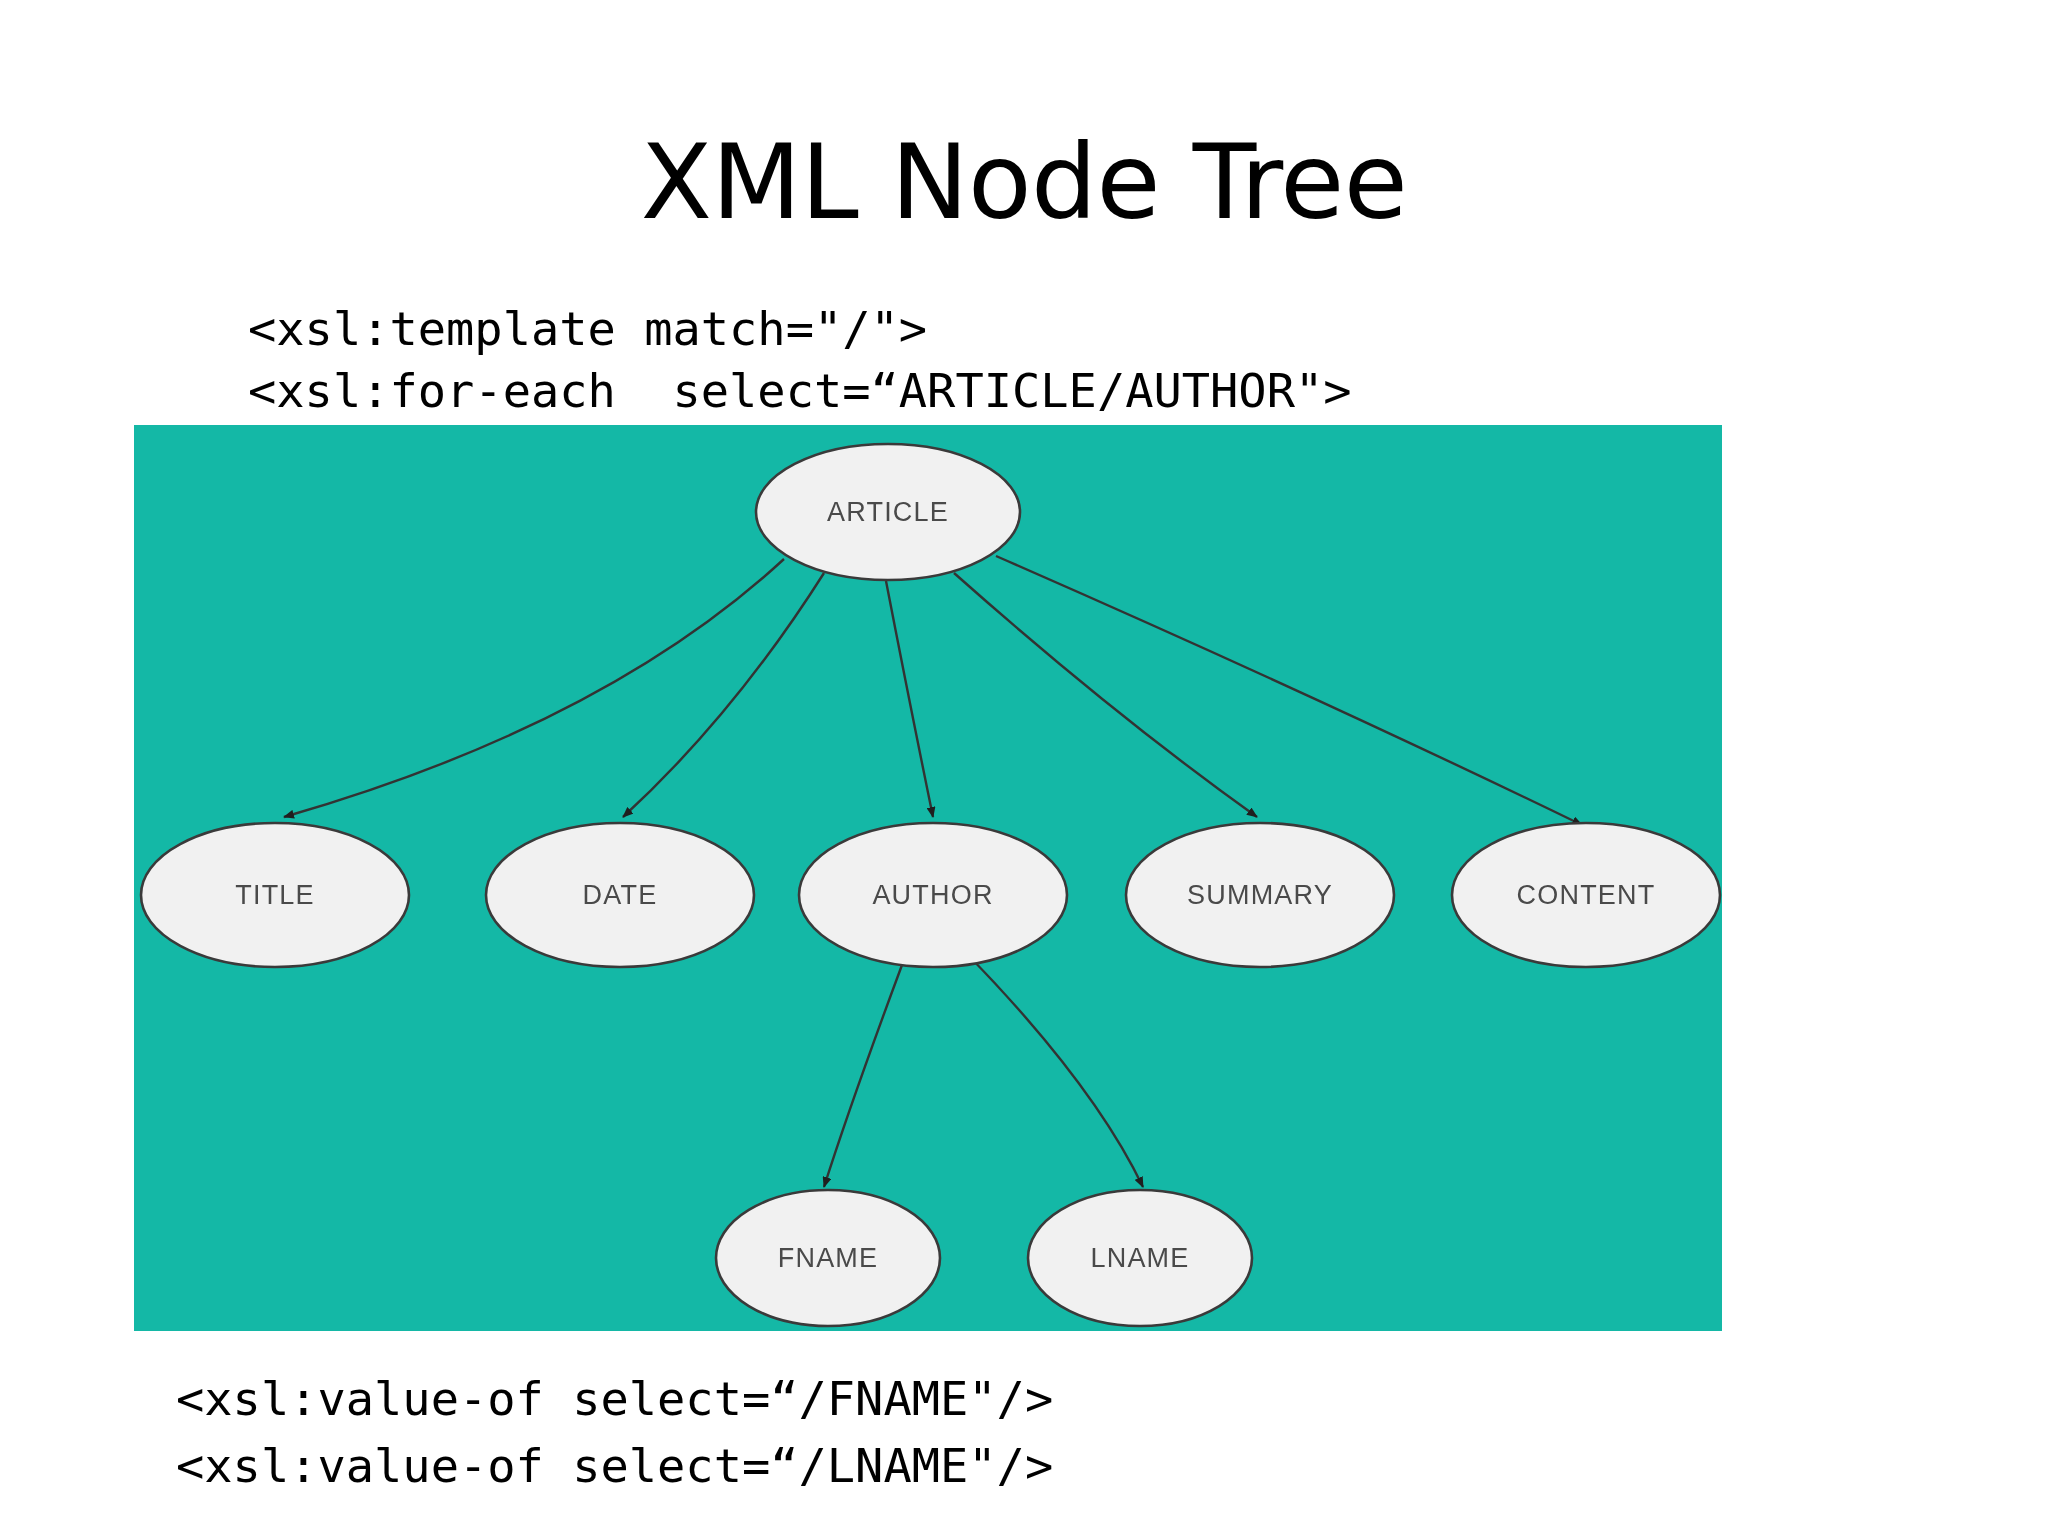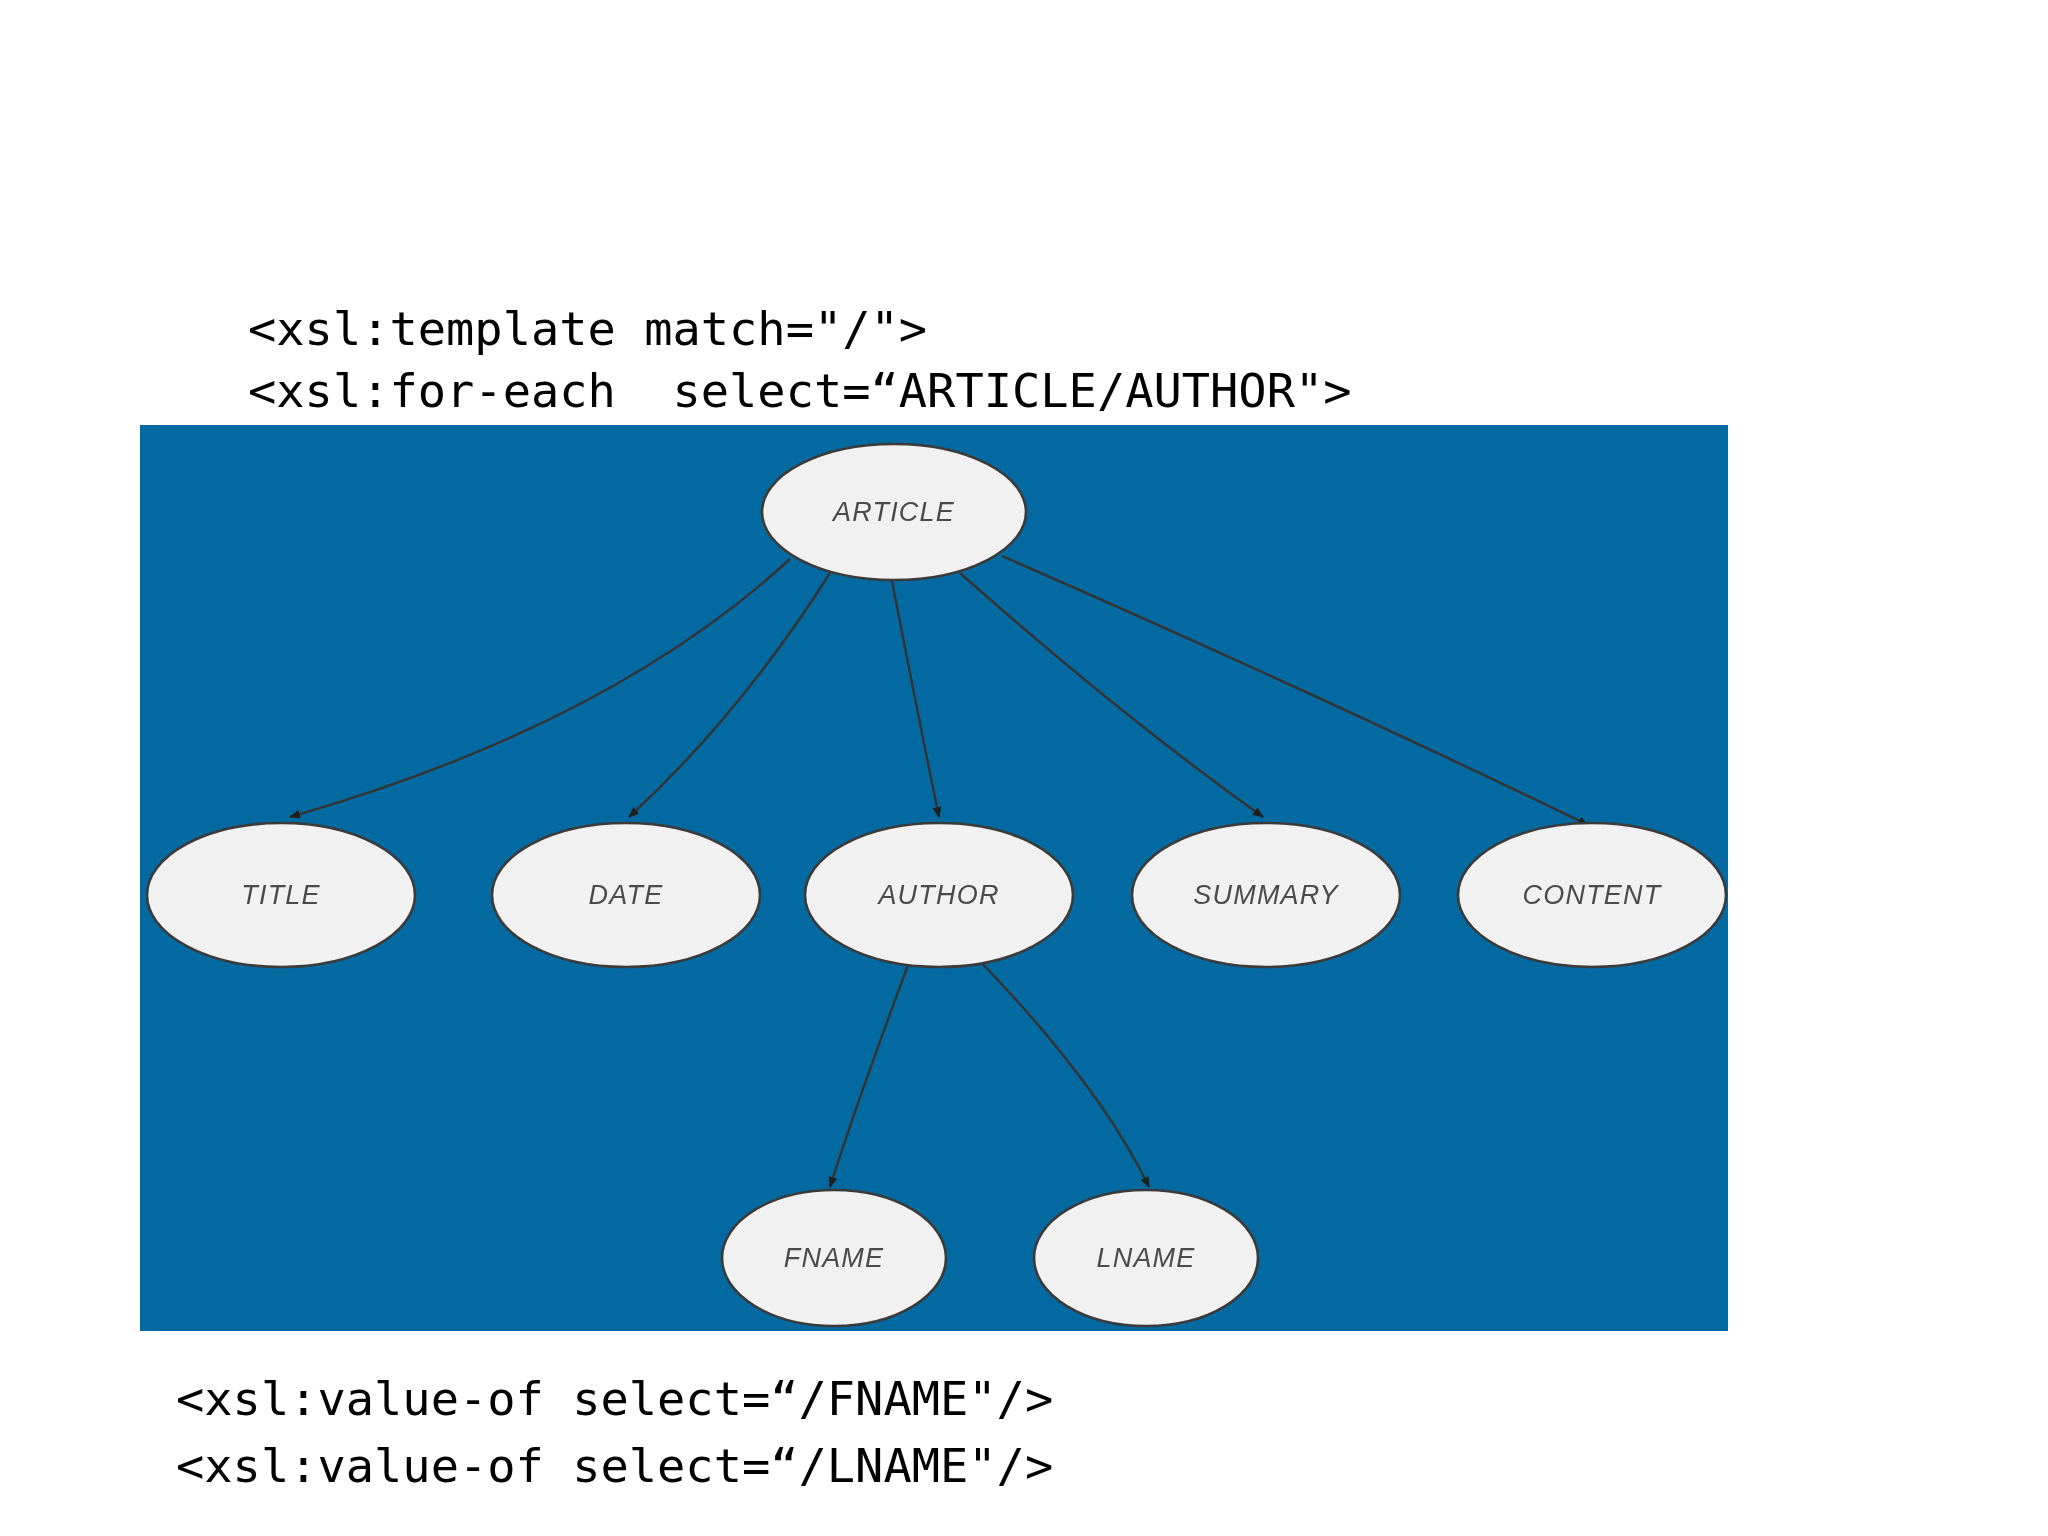--- a/index.html
+++ b/index.html
@@ -48,26 +48,25 @@
     letter-spacing: 0px;
   }
   .code-top-1 { left: 248px; top: 305px; }
   .code-top-2 { left: 248px; top: 367px; }
   .code-bot-1 { left: 176px; top: 1375px; }
   .code-bot-2 { left: 176px; top: 1442px; }
 
   
   .diagram-panel {
     position: absolute;
-    left: 140px;
+    left: 134px;
     top: 425px;
     width: 1588px;
     height: 906px;
-    background: #0369a1;
-    font-style: italic;
+    background: #14b8a6;
   }
   .diagram-svg {
     position: absolute;
     left: 0;
     top: 0;
     width: 1588px;
     height: 906px;
     display: block;
   }
   .node-ellipse {
@@ -87,20 +86,21 @@
     stroke: #333333;
     stroke-width: 2.4;
     fill: none;
   }
 </style>
 </head>
 <body>
 
 <div class="slide">
 
+  <div class="slide-title">XML Node Tree</div>
 
   <div class="code-line code-top-1">&lt;xsl:template match="/"&gt;</div>
   <div class="code-line code-top-2">&lt;xsl:for-each  select=“ARTICLE/AUTHOR"&gt;</div>
 
   <div class="diagram-panel">
     <svg class="diagram-svg" viewBox="0 0 1588 906" xmlns="http://www.w3.org/2000/svg">
       <defs>
         <marker id="arrowhead" markerWidth="11" markerHeight="9" refX="10" refY="4.5" orient="auto" markerUnits="userSpaceOnUse">
           <path d="M0,0 L11,4.5 L0,9 Z" fill="#1f1f1f"></path>
         </marker>

